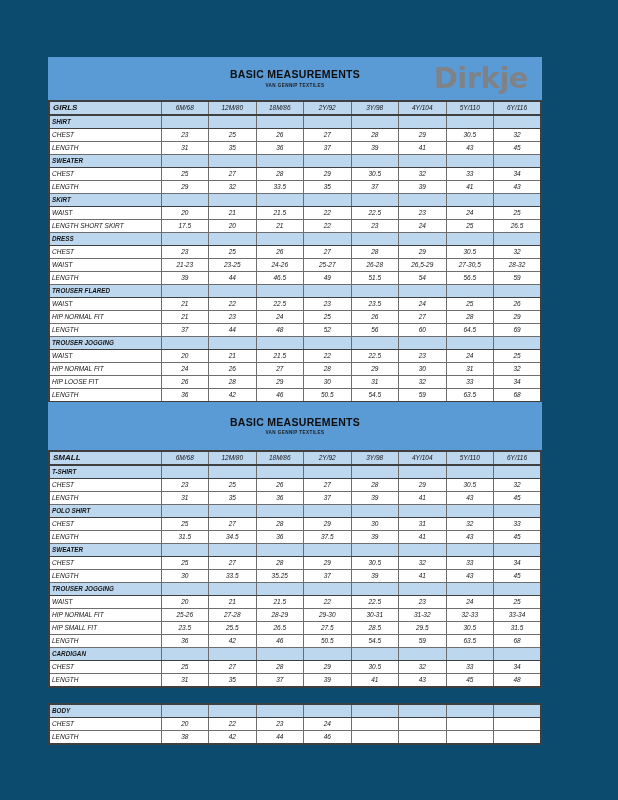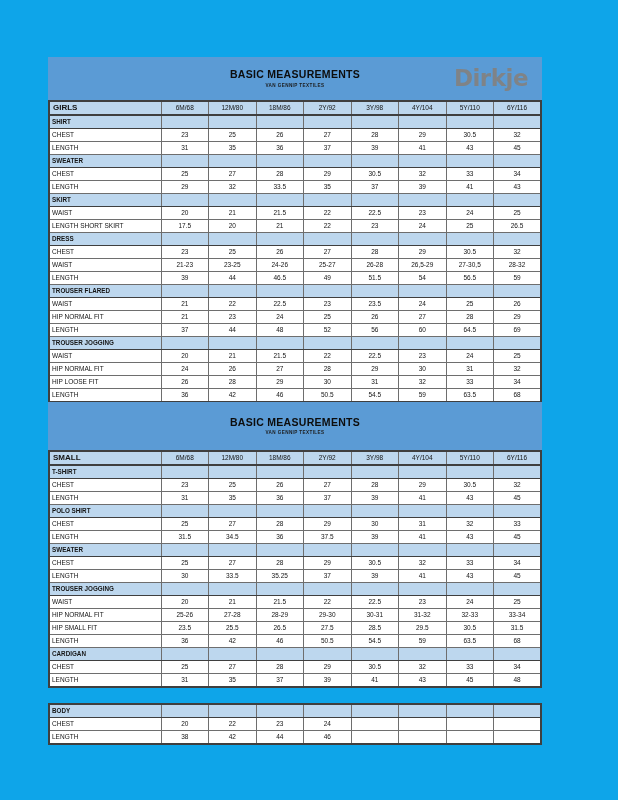--- a/index.html
+++ b/index.html
@@ -1,19 +1,19 @@
 <!DOCTYPE html>
 <html><head>
 <meta charset="utf-8">
 <style>
   html,body{margin:0;padding:0;background:#ffffff;}
   .page{
     position:relative;
     width:618px;height:800px;
-    background:#0ea5e9;
+    background:#0c4a6e;
     font-family:"Liberation Sans",sans-serif;
     color:#111;
     overflow:hidden;
   }
   .block{position:absolute;left:48px;width:494px;}
   #girls-block{top:57px;}
   #boys-block{top:402px;}
   #body-block{top:703px;}
 
   .banner{
@@ -25,28 +25,29 @@
   .banner.short{height:43px;}
   .banner-title{
     font-size:10.5px;font-weight:bold;letter-spacing:.3px;color:#0d0d0d;line-height:1.1;
   }
   .banner-subtitle{
     font-size:4.6px;font-weight:bold;letter-spacing:.4px;color:#1c1c1c;margin-top:2px;
   }
   .logo{
     position:absolute;right:14px;top:50%;transform:translateY(-54%);
     font-family:"DejaVu Sans",sans-serif;
-    font-size:23px;font-weight:bold;letter-spacing:-.5px;
+    font-size:29px;font-weight:bold;letter-spacing:-.5px;
     color:#828282;opacity:.93;
   }
 
   table.size-table{
     border-collapse:collapse;table-layout:fixed;
     width:494px;background:#ffffff;
     border:2px solid #3f3f3f;
+    font-style:italic;
   }
   table.size-table col.label-col{width:112px;}
   table.size-table td{
     border:1px solid #6e6e6e;
     height:12px;
     font-size:6.5px;line-height:1;
     vertical-align:middle;
     padding:0 2px;
     overflow:hidden;white-space:nowrap;
     color:#141414;

